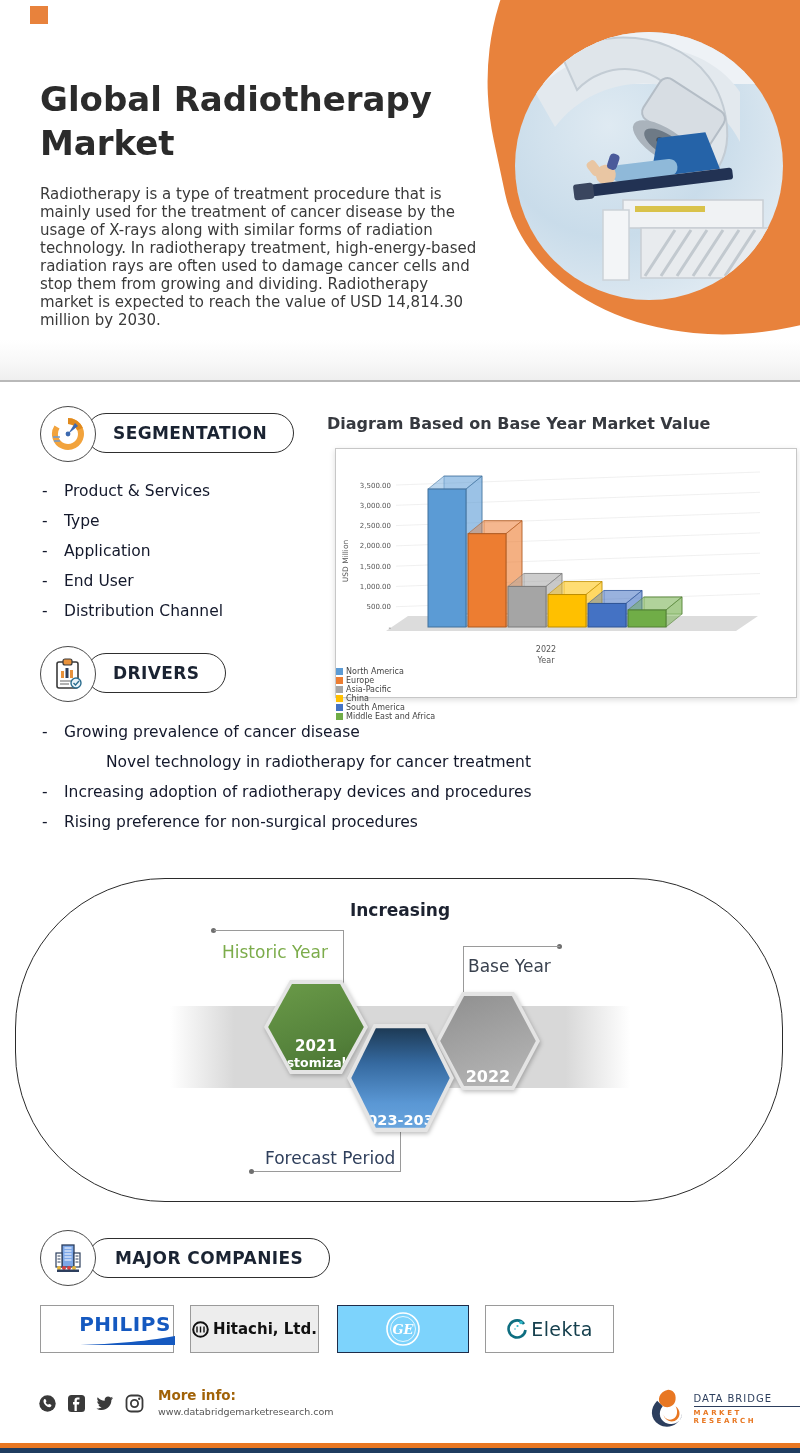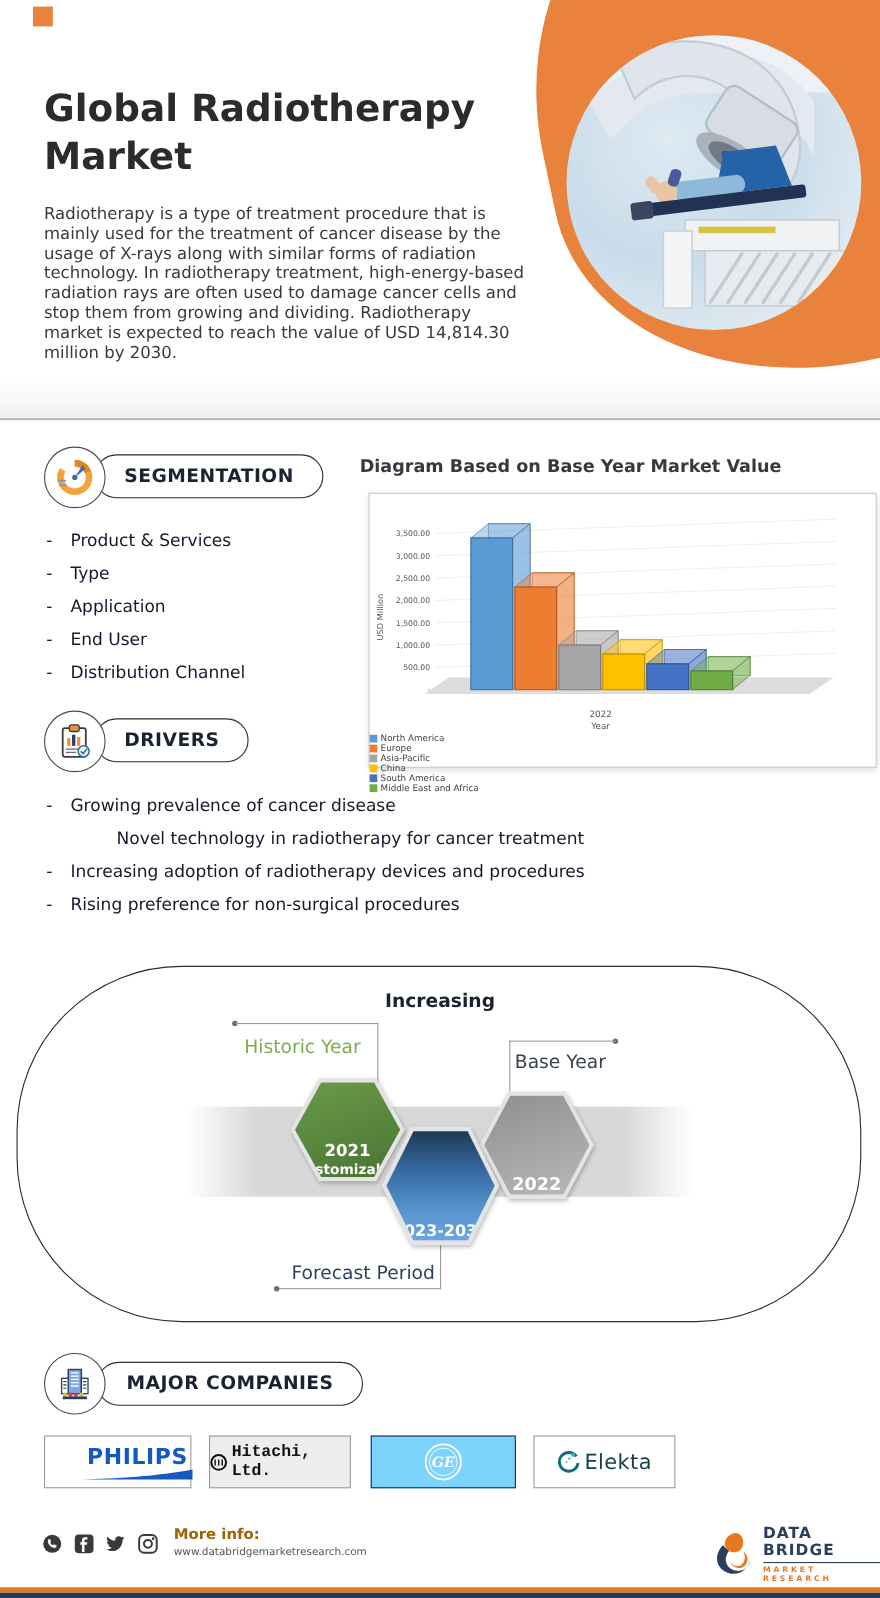--- a/index.html
+++ b/index.html
@@ -311,21 +311,21 @@
 
   <div class="logo-box" style="left:40px;width:132px;">
     <div style="display:flex;flex-direction:column;align-items:center;margin-left:36px;">
       <span style="font-weight:700;font-size:20px;letter-spacing:.5px;color:#1559C0;">PHILIPS</span>
       <svg width="104" height="11" viewBox="0 0 104 11">
         <path d="M2,9 C30,8.5 72,6 102,0 L102,9 Z" fill="#1559C0"></path>
       </svg>
     </div>
   </div>
 
-  <div class="logo-box" style="left:190px;width:127px;background:#ededed;font-family:Liberation Mono, monospace;">
+  <div class="logo-box" style="left:190px;width:127px;background:#ededed;">
     <svg width="17" height="17" viewBox="0 0 17 17" style="margin-right:4px;">
       <circle cx="8.5" cy="8.5" r="7.3" fill="none" stroke="#111" stroke-width="2"></circle>
       <path d="M5,5.5 v6 M8.5,5.5 v6 M12,5.5 v6" stroke="#111" stroke-width="1.4"></path>
     </svg>
     <span style="font-weight:700;font-size:15px;color:#111;">Hitachi, Ltd.</span>
   </div>
 
   <div class="logo-box" style="left:337px;width:130px;background:#7dd3fc;border-color:#1e2c49;">
     <svg width="38" height="38" viewBox="0 0 38 38">
       <circle cx="19" cy="19" r="16" fill="none" stroke="#fff" stroke-width="1.6"></circle>
@@ -366,20 +366,20 @@
   <div class="abs more-info">More info:</div>
   <div class="abs website">www.databridgemarketresearch.com</div>
 
   <div class="abs" style="left:648px;top:1386px;display:flex;align-items:center;gap:7px;">
     <svg width="42" height="46" viewBox="0 0 42 46">
       <path d="M22,2 C12,4 9,14 15,19 C20,23 29,21 30,13 C31,6 27,2 22,2 Z" fill="#E87722"></path>
       <path d="M10,14 C2,22 2,34 12,40 C22,46 36,40 37,28 C37,36 30,41 22,39 C13,37 10,27 16,20 Z" fill="#2C3E5D"></path>
       <path d="M30,20 C36,24 36,33 29,36 C23,38 17,34 17,28 C17,33 22,36 27,34 C32,32 33,25 30,20 Z" fill="#E87722"></path>
     </svg>
     <div style="display:flex;flex-direction:column;">
-      <span style="font-size:14px;font-weight:700;color:#2C3E5D;letter-spacing:1px;">DATA BRIDGE</span>
+      <span style="font-size:10px;font-weight:400;color:#2C3E5D;letter-spacing:1px;">DATA BRIDGE</span>
       <span style="border-top:1.2px solid #2C3E5D;margin-top:2px;padding-top:2px;font-size:7px;font-weight:700;color:#E87722;letter-spacing:2.6px;">MARKET RESEARCH</span>
     </div>
   </div>
 
   <div class="abs bar-orange"></div>
   <div class="abs bar-navy"></div>
 </div>
 
 </body></html>

